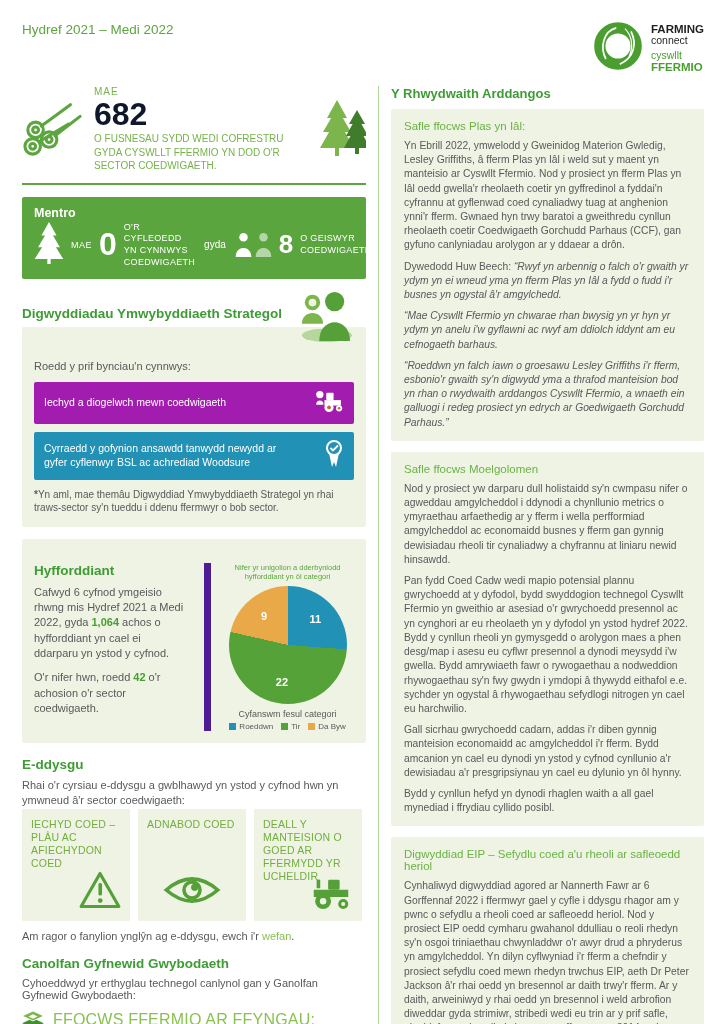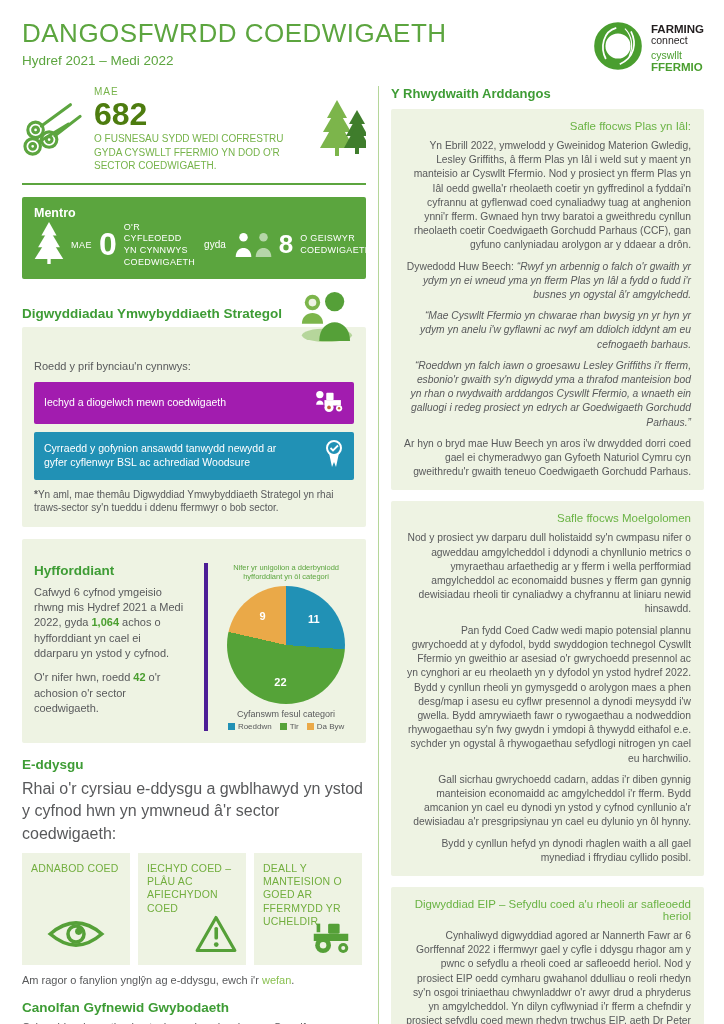--- a/index.html
+++ b/index.html
@@ -25,21 +25,21 @@
   
   .columns { display:flex; gap:12px; }
   .col-left { width:344px; flex:none; }
   .col-divider { width:1px; background:#b5d69a; flex:none; }
   .col-right { flex:1; }
 
   
   .stats-row { display:flex; align-items:center; gap:10px; }
   .stats-mid { flex:1; }
   .stats-mae { color:#76b34a; font-size:10px; letter-spacing:1px; }
-  .stats-value { color:#4d7c0f; font-size:32px; font-weight:bold; line-height:1; margin:1px 0 2px; }
+  .stats-value { color:#0f172a; font-size:32px; font-weight:bold; line-height:1; margin:1px 0 2px; }
   .stats-desc { color:#76b34a; font-size:10px; line-height:1.35; max-width:190px; }
   .stats-rule { border:none; border-top:2px solid #5ca53f; margin:10px 0 12px; }
 
   
   .mentro { background:#5ba53e; border-radius:2px; color:#fff; padding:9px 12px 11px; }
   .mentro-title { font-weight:bold; font-size:12.5px; margin-bottom:2px; }
   .mentro-row { display:flex; align-items:center; gap:7px; }
   .mentro-mae { font-size:9px; letter-spacing:.5px; }
   .big-num { font-size:32px; font-weight:bold; line-height:.9; }
   .mentro-label { font-size:9px; line-height:1.3; letter-spacing:.3px; max-width:92px; }
@@ -59,62 +59,61 @@
                display:flex; justify-content:space-between; align-items:center; gap:8px; margin-bottom:8px; }
   .topic-label { max-width:250px; }
   .footnote { font-size:10px; line-height:1.35; margin-top:6px; }
   .footnote b { font-weight:bold; }
 
   
   .training { margin-top:12px; display:flex; gap:8px; }
   .training-text { width:52%; padding-right:10px; }
   .training-text p { font-size:11px; line-height:1.4; margin-bottom:9px; }
   .num-bold { color:#4a9e2f; font-weight:bold; }
-  .chart-col { width:48%; border-left:4px solid #4c1d95; padding-left:10px; text-align:center; }
+  .chart-col { width:48%; border-left:7px solid #4c1d95; padding-left:10px; text-align:center; }
   .pie-title { color:#5ca53f; font-size:7.5px; line-height:1.3; margin-bottom:4px; }
   .pie-wrap { position:relative; width:118px; height:118px; margin:0 auto; }
   .pie { width:118px; height:118px; border-radius:50%; }
   .pie-label { position:absolute; transform:translate(-50%,-50%); color:#fff; font-weight:bold; font-size:11px; }
   .pie-caption { font-size:9px; color:#58595b; margin-top:5px; }
   .legend { display:flex; justify-content:center; gap:8px; margin-top:3px; }
   .legend-item { display:flex; align-items:center; gap:3px; font-size:8px; color:#58595b; }
   .legend-swatch { width:7px; height:7px; display:inline-block; }
 
   
-  .elearn-intro { font-size:16px; line-height:1.4; margin-bottom:8px; }
+  .elearn-intro { font-size:11px; line-height:1.4; }
   .courses { display:flex; gap:8px; }
   .course-box { background:#eef3e3; width:108px; height:112px; padding:9px; position:relative;
                 color:#72ae3e; font-size:10.5px; line-height:1.25; letter-spacing:.2px; }
   .course-icon-center { position:absolute; left:50%; transform:translateX(-50%); bottom:12px; }
   .course-icon-br { position:absolute; right:8px; bottom:8px; }
   .more-line { font-size:11px; margin-top:9px; }
   .more-link { color:#8bc152; text-decoration:none; cursor:pointer; }
 
   
   .knowledge-intro { font-size:11px; margin-bottom:9px; }
   .article { display:flex; gap:9px; align-items:flex-start; margin-bottom:7px; cursor:pointer; }
   .article-text { color:#8bc152; font-size:16px; line-height:1.3; letter-spacing:.2px; }
   .article-icon { flex:none; margin-top:1px; }
 
   
   .network-heading { color:#3e9c35; font-weight:bold; font-size:13px; margin-bottom:8px; }
-  .net-box { background:#eef3e3; border-radius:2px; padding:11px 13px; margin-bottom:11px;text-align:right; }
+  .net-box { background:#eef3e3; border-radius:2px; padding:11px 13px; margin-bottom:11px; }
   .net-sub { color:#6ab344; font-size:11.5px; margin-bottom:7px; }
   .net-box p { font-size:10.3px; line-height:1.38; margin-bottom:7px; }
   .net-box p:last-child { margin-bottom:0; }
   .quote { font-style:italic; }
 </style>
 </head>
 <body>
 
 <div class="page">
 
   <div class="header">
     <div>
-      <div class="page-title">DANGOSFWRDD COEDWIGAETH</div>
       <div class="page-subtitle">Hydref 2021 – Medi 2022</div>
     </div>
     <div class="fc-logo">
       <span>
         <svg width="52" height="52" viewBox="0 0 60 60">
           <circle cx="30" cy="30" r="21" fill="none" stroke="#4a9e2f" stroke-width="13"></circle>
           <path d="M28 9 C 13 13 9 31 16 45" stroke="#fff" stroke-width="2" fill="none"></path>
           <path d="M45 13 C 52 27 49 43 32 51" stroke="#fff" stroke-width="2" fill="none"></path>
           <path d="M38 10 C 46 18 48 30 43 42" stroke="#fff" stroke-width="1.4" fill="none"></path>
         </svg>
@@ -281,36 +280,36 @@
                 </span>
             </div>
           </div>
         </div>
       </div>
 
       <div class="sec-heading">E-ddysgu</div>
       <div class="elearn-intro">Rhai o'r cyrsiau e-ddysgu a gwblhawyd yn ystod y cyfnod hwn yn ymwneud â'r sector coedwigaeth:</div>
       <div class="courses">
         <div class="course-box">
+          <span>IECHYD COED – PLÂU AC AFIECHYDON COED</span>
+          <span class="course-icon-br">
+            <svg width="44" height="40" viewBox="0 0 56 50">
+              <polygon points="28,4 52,46 4,46" fill="none" stroke="#55a038" stroke-width="4" stroke-linejoin="round"></polygon>
+              <rect x="26" y="16" width="4.6" height="16" rx="2" fill="#55a038"></rect>
+              <circle cx="28.3" cy="38.5" r="3" fill="#55a038"></circle>
+            </svg>
+          </span>
+        </div>
+        <div class="course-box">
           <span>ADNABOD COED</span>
           <span class="course-icon-center">
             <svg width="58" height="32" viewBox="0 0 64 36" fill="none" stroke="#55a038" stroke-width="4">
               <path d="M3 18 Q32 -7 61 18 Q32 43 3 18 Z"></path>
               <circle cx="32" cy="18" r="9"></circle>
               <circle cx="35" cy="15" r="4" fill="#55a038" stroke="none"></circle>
-            </svg>
-          </span>
-        </div>
-        <div class="course-box">
-          <span>IECHYD COED – PLÂU AC AFIECHYDON COED</span>
-          <span class="course-icon-br">
-            <svg width="44" height="40" viewBox="0 0 56 50">
-              <polygon points="28,4 52,46 4,46" fill="none" stroke="#55a038" stroke-width="4" stroke-linejoin="round"></polygon>
-              <rect x="26" y="16" width="4.6" height="16" rx="2" fill="#55a038"></rect>
-              <circle cx="28.3" cy="38.5" r="3" fill="#55a038"></circle>
             </svg>
           </span>
         </div>
         <div class="course-box">
           <span>DEALL Y MANTEISION O GOED AR FFERMYDD YR UCHELDIR</span>
           <span class="course-icon-br">
             <svg width="46" height="32" viewBox="0 0 64 44" fill="#55a038">
               <rect x="12" y="2" width="5" height="12"></rect>
               <rect x="28" y="2" width="16" height="14" rx="2"></rect>
               <path d="M8 16 h48 v10 h-48 z"></path>
@@ -343,21 +342,20 @@
 
     <div class="col-right">
       <div class="network-heading">Y Rhwydwaith Arddangos</div>
 
       <div class="net-box">
         <div class="net-sub">Safle ffocws Plas yn Iâl:</div>
         <p>Yn Ebrill 2022, ymwelodd y Gweinidog Materion Gwledig, Lesley Griffiths, â fferm Plas yn Iâl i weld sut y maent yn manteisio ar Cyswllt Ffermio. Nod y prosiect yn fferm Plas yn Iâl oedd gwella'r rheolaeth coetir yn gyffredinol a fyddai'n cyfrannu at gyflenwad coed cynaliadwy tuag at anghenion ynni'r fferm. Gwnaed hyn trwy baratoi a gweithredu cynllun rheolaeth coetir Coedwigaeth Gorchudd Parhaus (CCF), gan gyfuno canlyniadau arolygon ar y ddaear a drôn.</p>
         <p><span>Dywedodd Huw Beech: </span><span class="quote">“Rwyf yn arbennig o falch o'r gwaith yr ydym yn ei wneud yma yn fferm Plas yn Iâl a fydd o fudd i'r busnes yn ogystal â'r amgylchedd.</span></p>
         <p class="quote">“Mae Cyswllt Ffermio yn chwarae rhan bwysig yn yr hyn yr ydym yn anelu i'w gyflawni ac rwyf am ddiolch iddynt am eu cefnogaeth barhaus.</p>
         <p class="quote">“Roeddwn yn falch iawn o groesawu Lesley Griffiths i'r fferm, esbonio'r gwaith sy'n digwydd yma a thrafod manteision bod yn rhan o rwydwaith arddangos Cyswllt Ffermio, a wnaeth ein galluogi i redeg prosiect yn edrych ar Goedwigaeth Gorchudd Parhaus.”</p>
-        <p>Ar hyn o bryd mae Huw Beech yn aros i'w drwydded dorri coed gael ei chymeradwyo gan Gyfoeth Naturiol Cymru cyn gweithredu'r gwaith teneuo Coedwigaeth Gorchudd Parhaus.</p>
       </div>
 
       <div class="net-box">
         <div class="net-sub">Safle ffocws Moelgolomen</div>
         <p>Nod y prosiect yw darparu dull holistaidd sy'n cwmpasu nifer o agweddau amgylcheddol i ddynodi a chynllunio metrics o ymyraethau arfaethedig ar y fferm i wella perfformiad amgylcheddol ac economaidd busnes y fferm gan gynnig dewisiadau rheoli tir cynaliadwy a chyfrannu at liniaru newid hinsawdd.</p>
         <p>Pan fydd Coed Cadw wedi mapio potensial plannu gwrychoedd at y dyfodol, bydd swyddogion technegol Cyswllt Ffermio yn gweithio ar asesiad o'r gwrychoedd presennol ac yn cynghori ar eu rheolaeth yn y dyfodol yn ystod hydref 2022. Bydd y cynllun rheoli yn gymysgedd o arolygon maes a phen desg/map i asesu eu cyflwr presennol a dynodi meysydd i'w gwella. Bydd amrywiaeth fawr o rywogaethau a nodweddion rhywogaethau sy'n fwy gwydn i ymdopi â thywydd eithafol e.e. sychder yn ogystal â rhywogaethau sefydlogi nitrogen yn cael eu harchwilio.</p>
         <p>Gall sicrhau gwrychoedd cadarn, addas i'r diben gynnig manteision economaidd ac amgylcheddol i'r fferm. Bydd amcanion yn cael eu dynodi yn ystod y cyfnod cynllunio a'r dewisiadau a'r presgripsiynau yn cael eu dylunio yn ôl hynny.</p>
         <p>Bydd y cynllun hefyd yn dynodi rhaglen waith a all gael mynediad i ffrydiau cyllido posibl.</p>
       </div>
 

